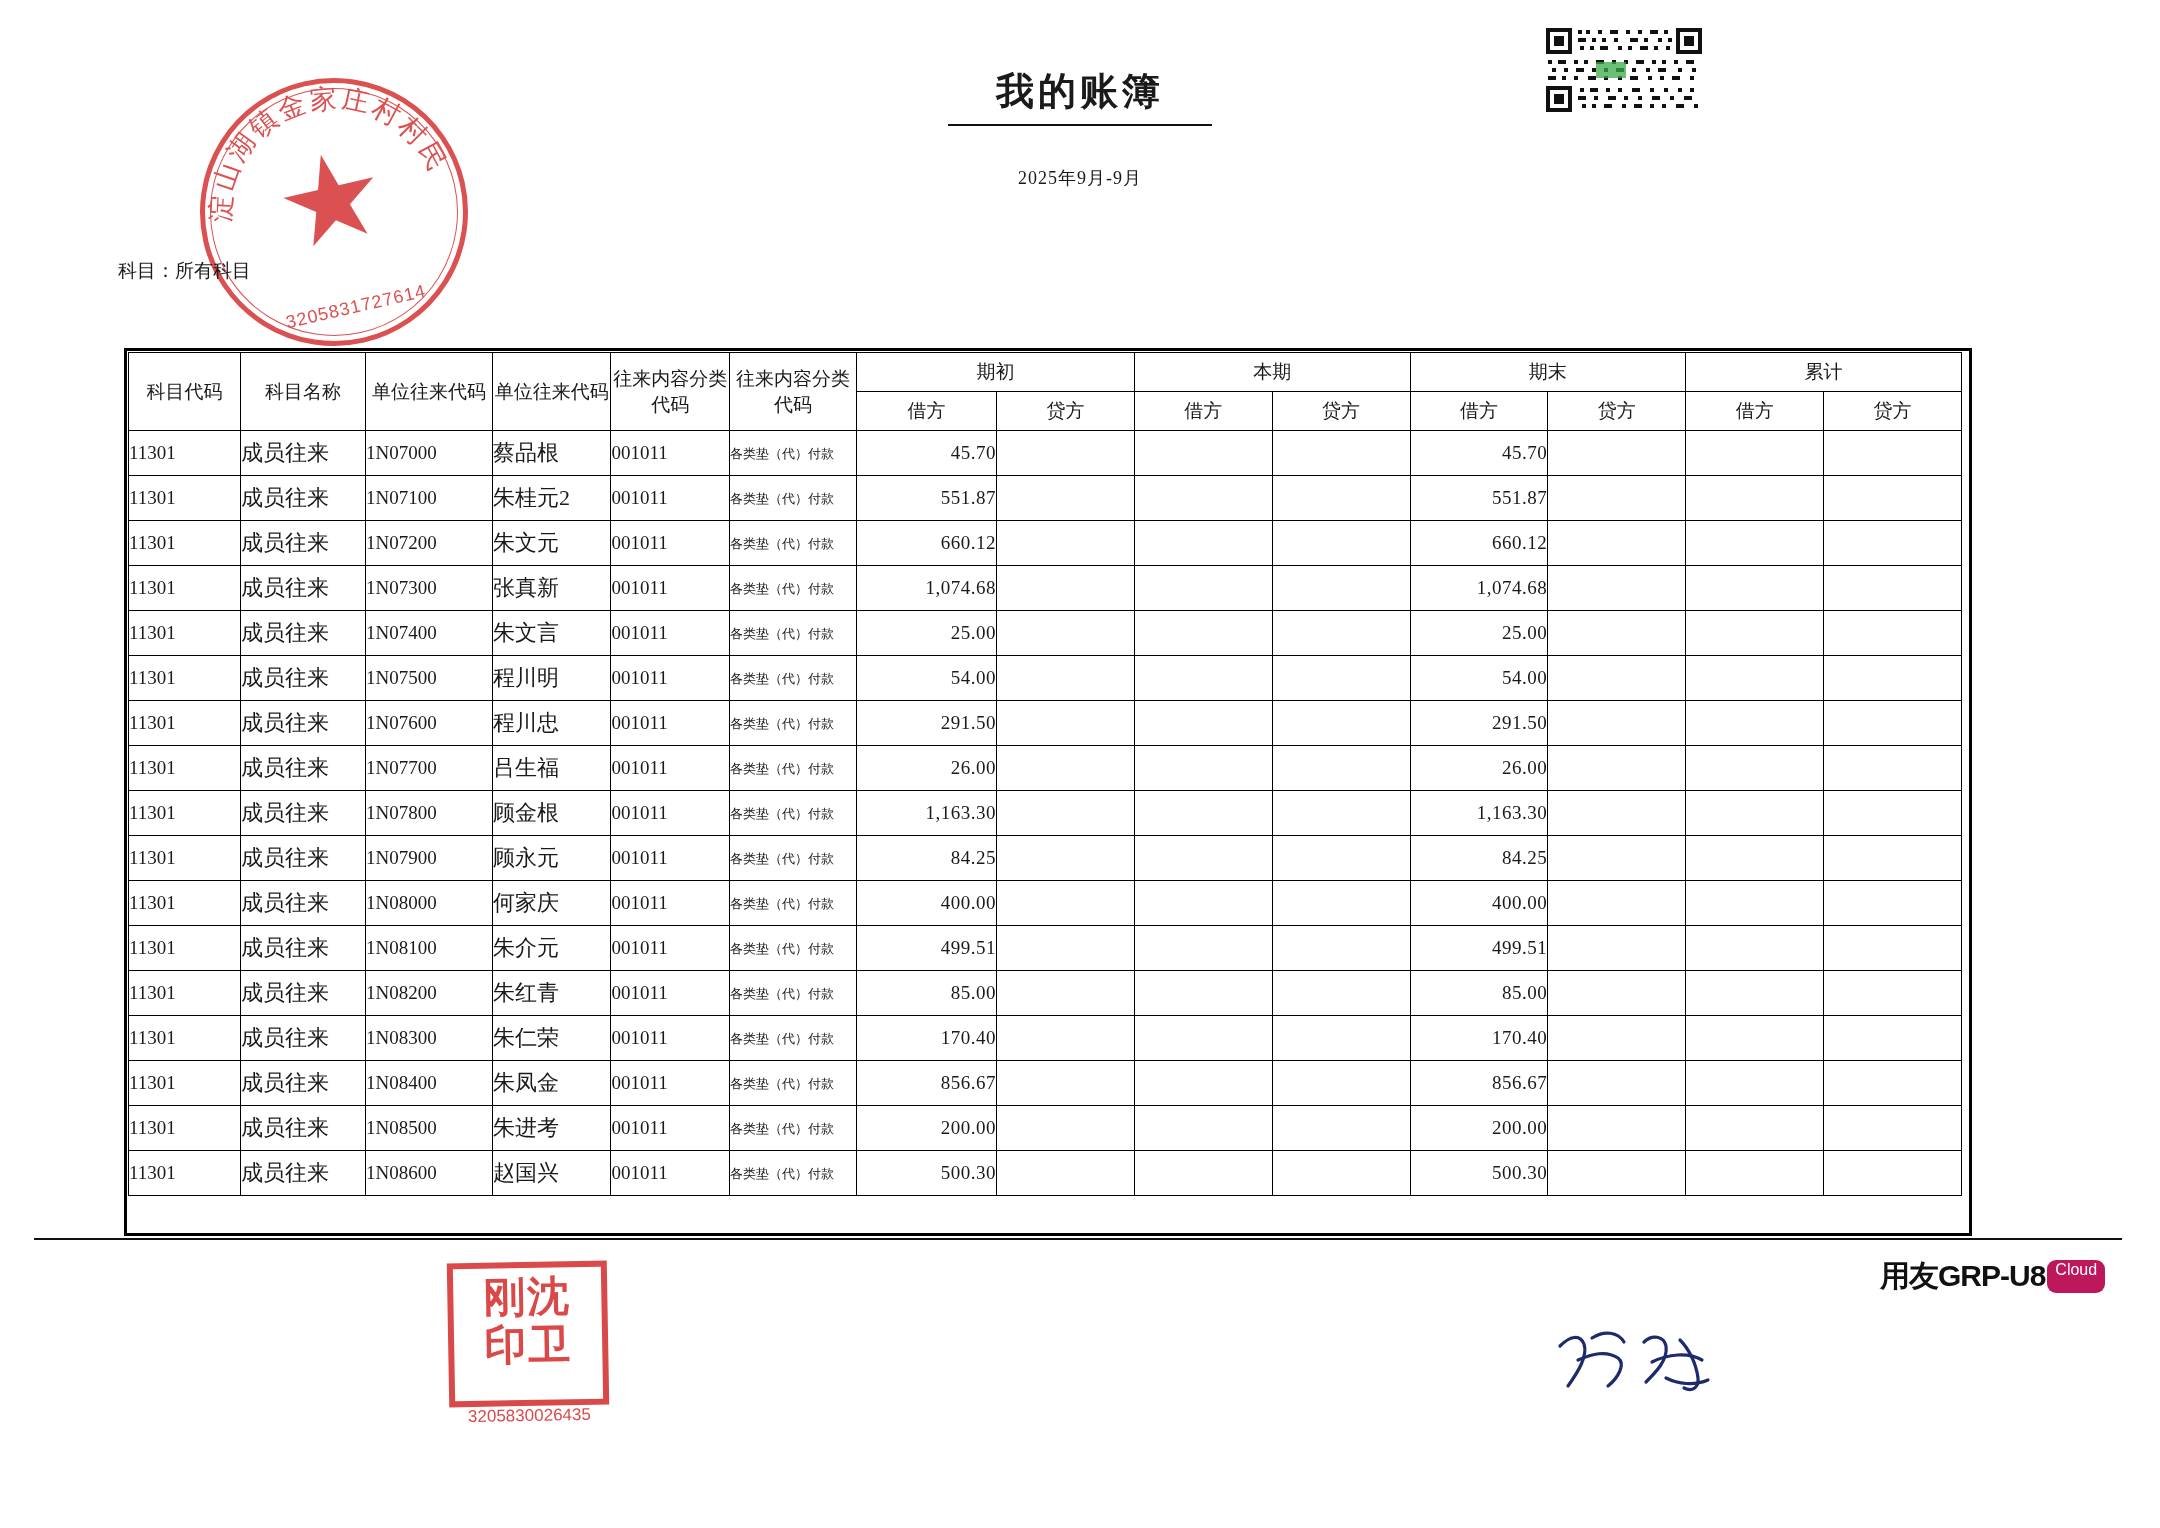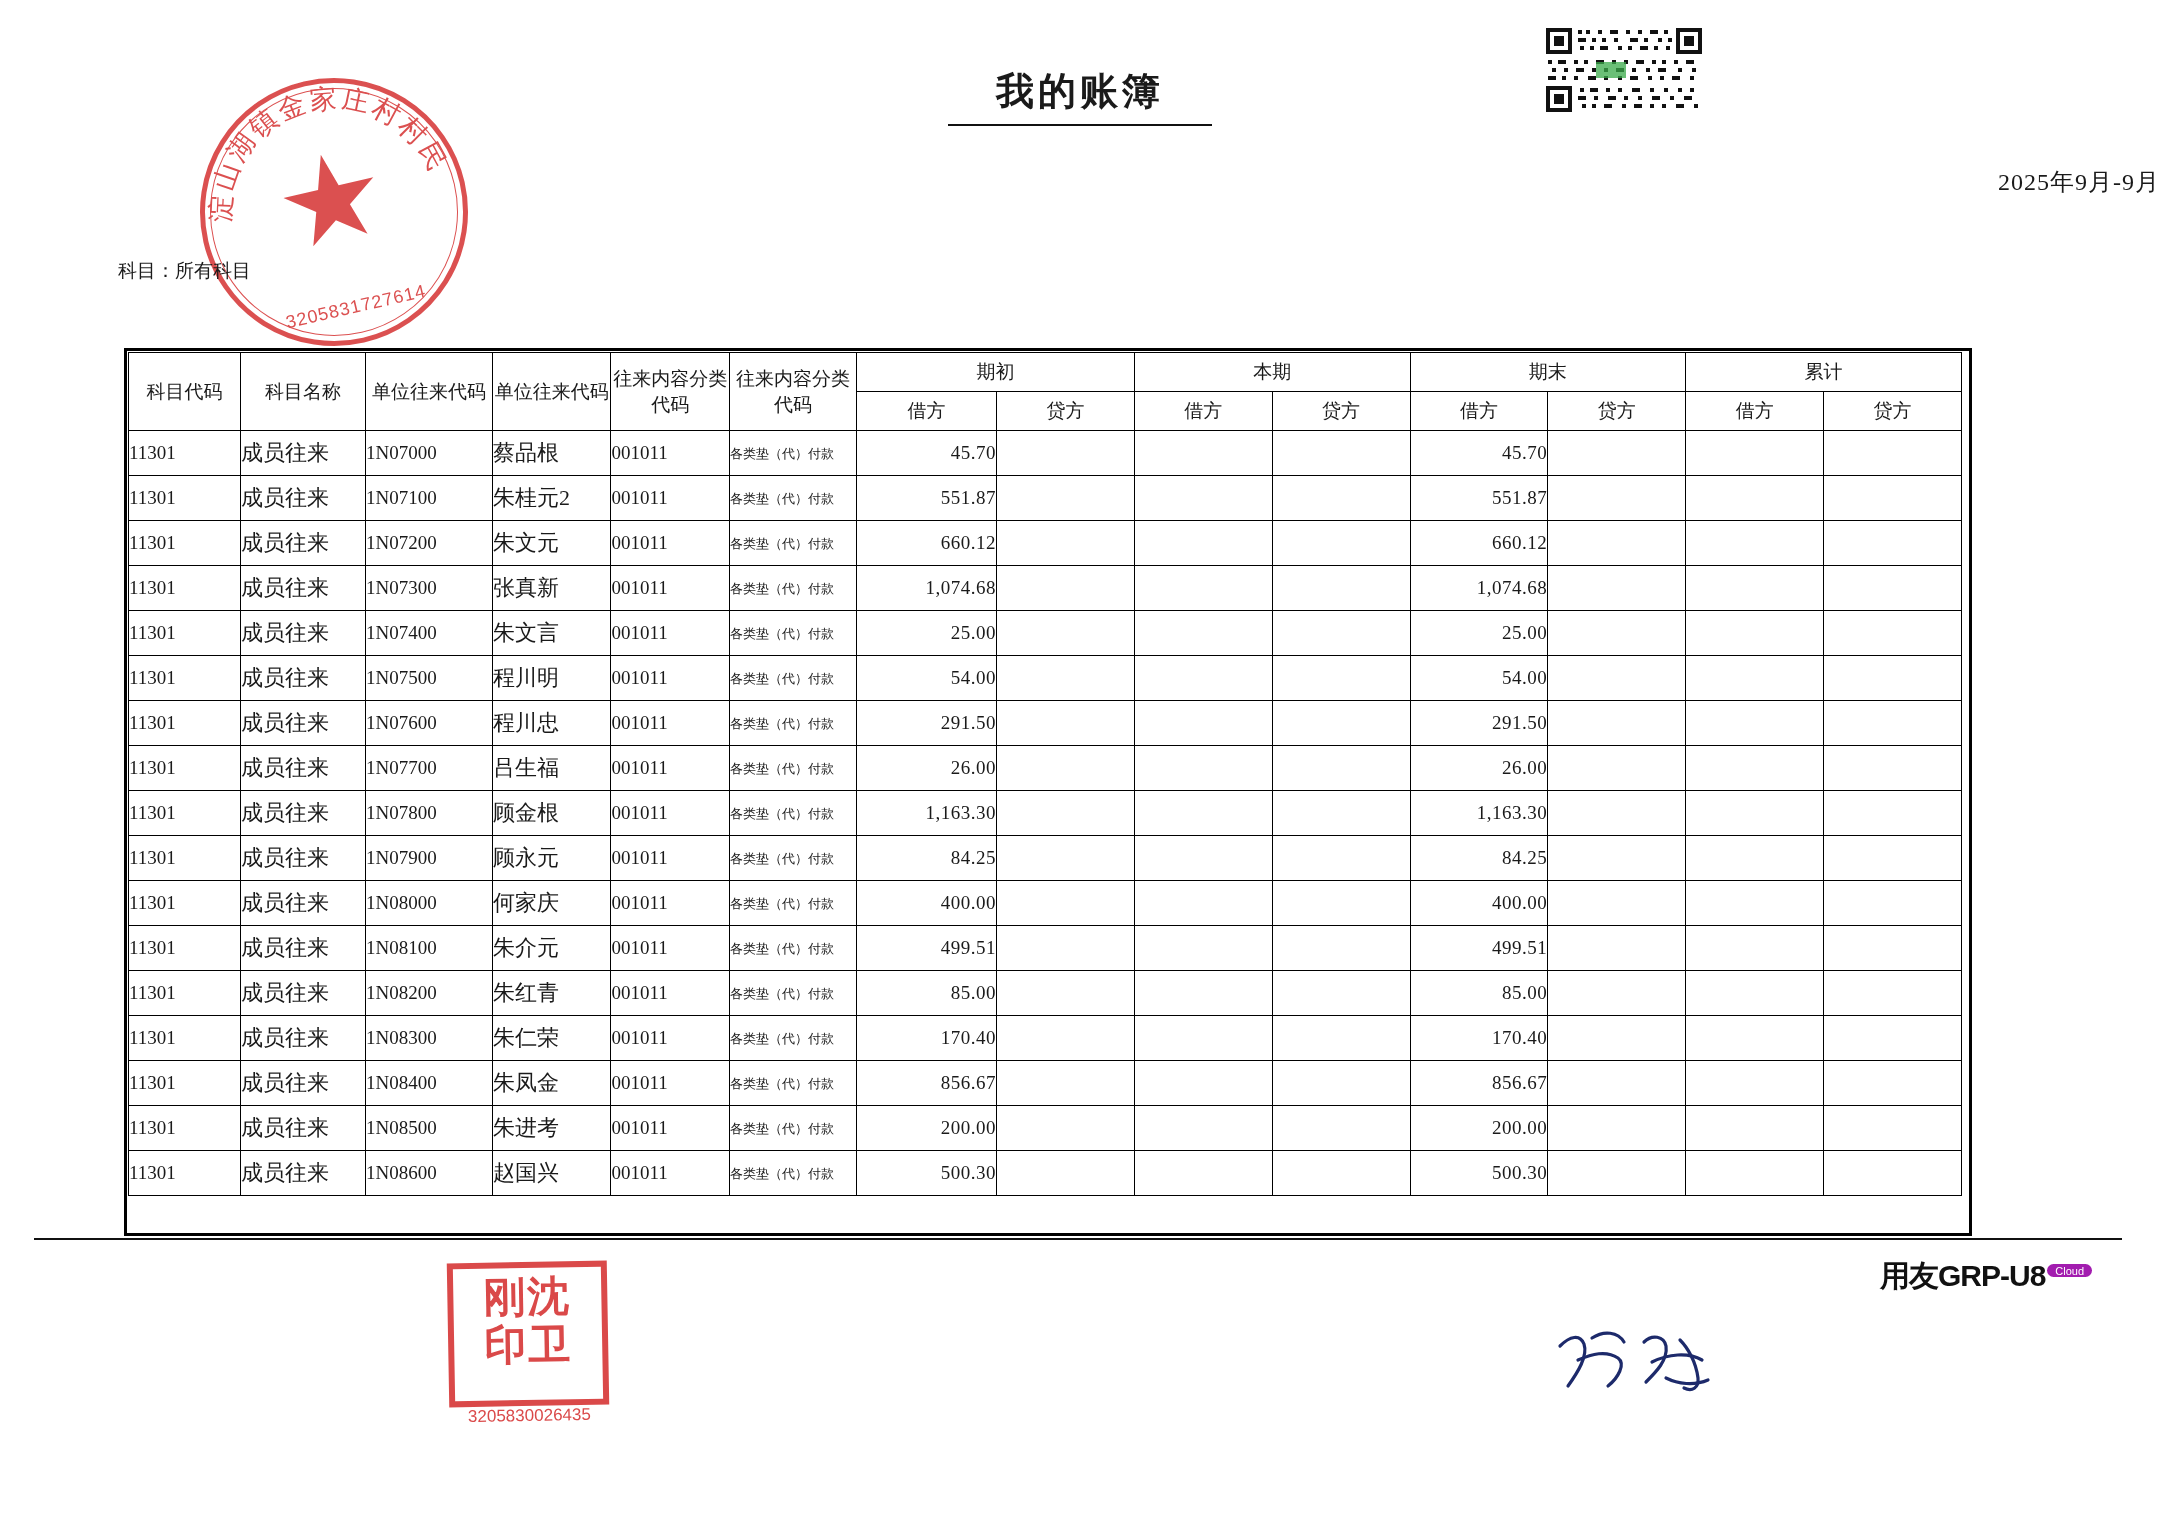--- a/index.html
+++ b/index.html
@@ -38,22 +38,22 @@
     left: 948px;
     top: 124px;
     width: 264px;
     height: 0;
     border-top: 2px solid #111;
   }
   .doc-subtitle {
     position: absolute;
     left: 0; right: 0;
     top: 166px;
-    text-align: right;
-    font-size: 24px;
+    text-align: center;
+    font-size: 18px;
     letter-spacing: 1px;
   }
   .subject-line {
     position: absolute;
     left: 118px;
     top: 258px;
     font-size: 19px;
   }
 
   
@@ -231,25 +231,25 @@
     left: 1880px;
     top: 1256px;
     font-size: 30px;
     font-weight: bold;
     font-family: "Liberation Sans", sans-serif;
     color: #111;
     letter-spacing: -1px;
   }
   .brand .cloud {
     display: inline-block;
-    background: #a21caf;
+    background: #be185d;
     color: #fff;
-    font-size: 11px;
+    font-size: 16px;
     border-radius: 9px;
-    padding: 1px 8px 0 8px;
+    padding: 1px 8px 14px 8px;
     vertical-align: super;
     margin-left: 2px;
     font-weight: normal;
     letter-spacing: 0;
   }
 
   .signature {
     position: absolute;
     left: 1548px;
     top: 1320px;

